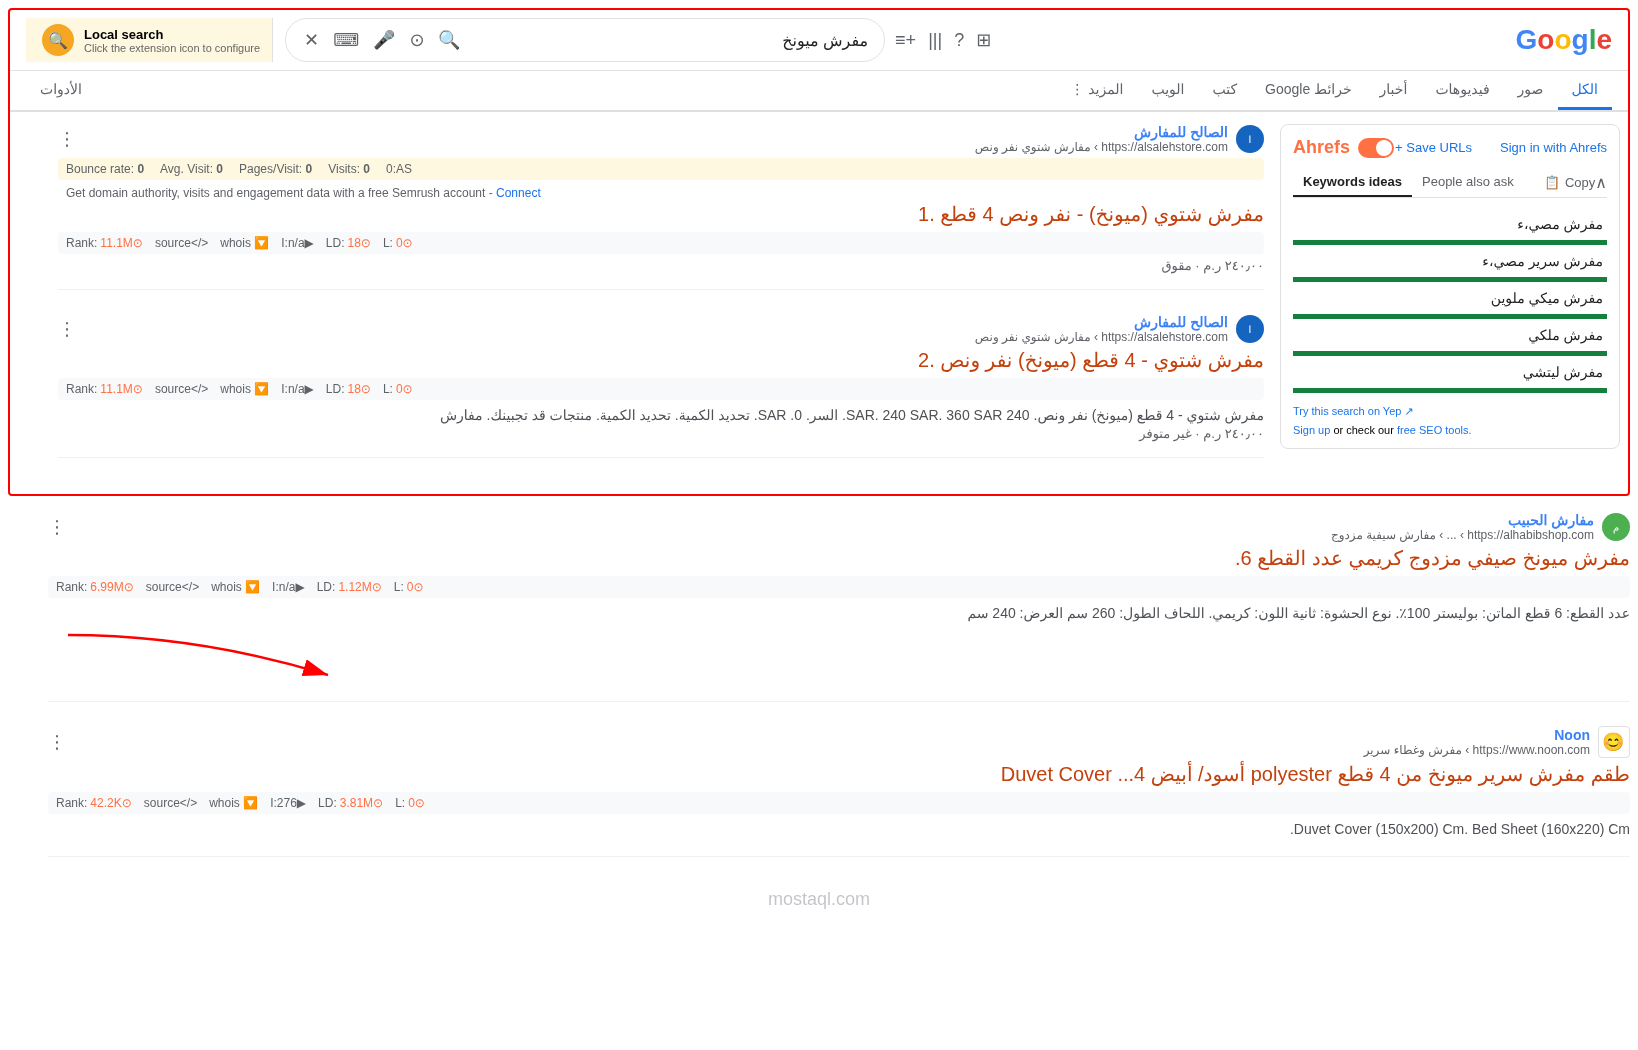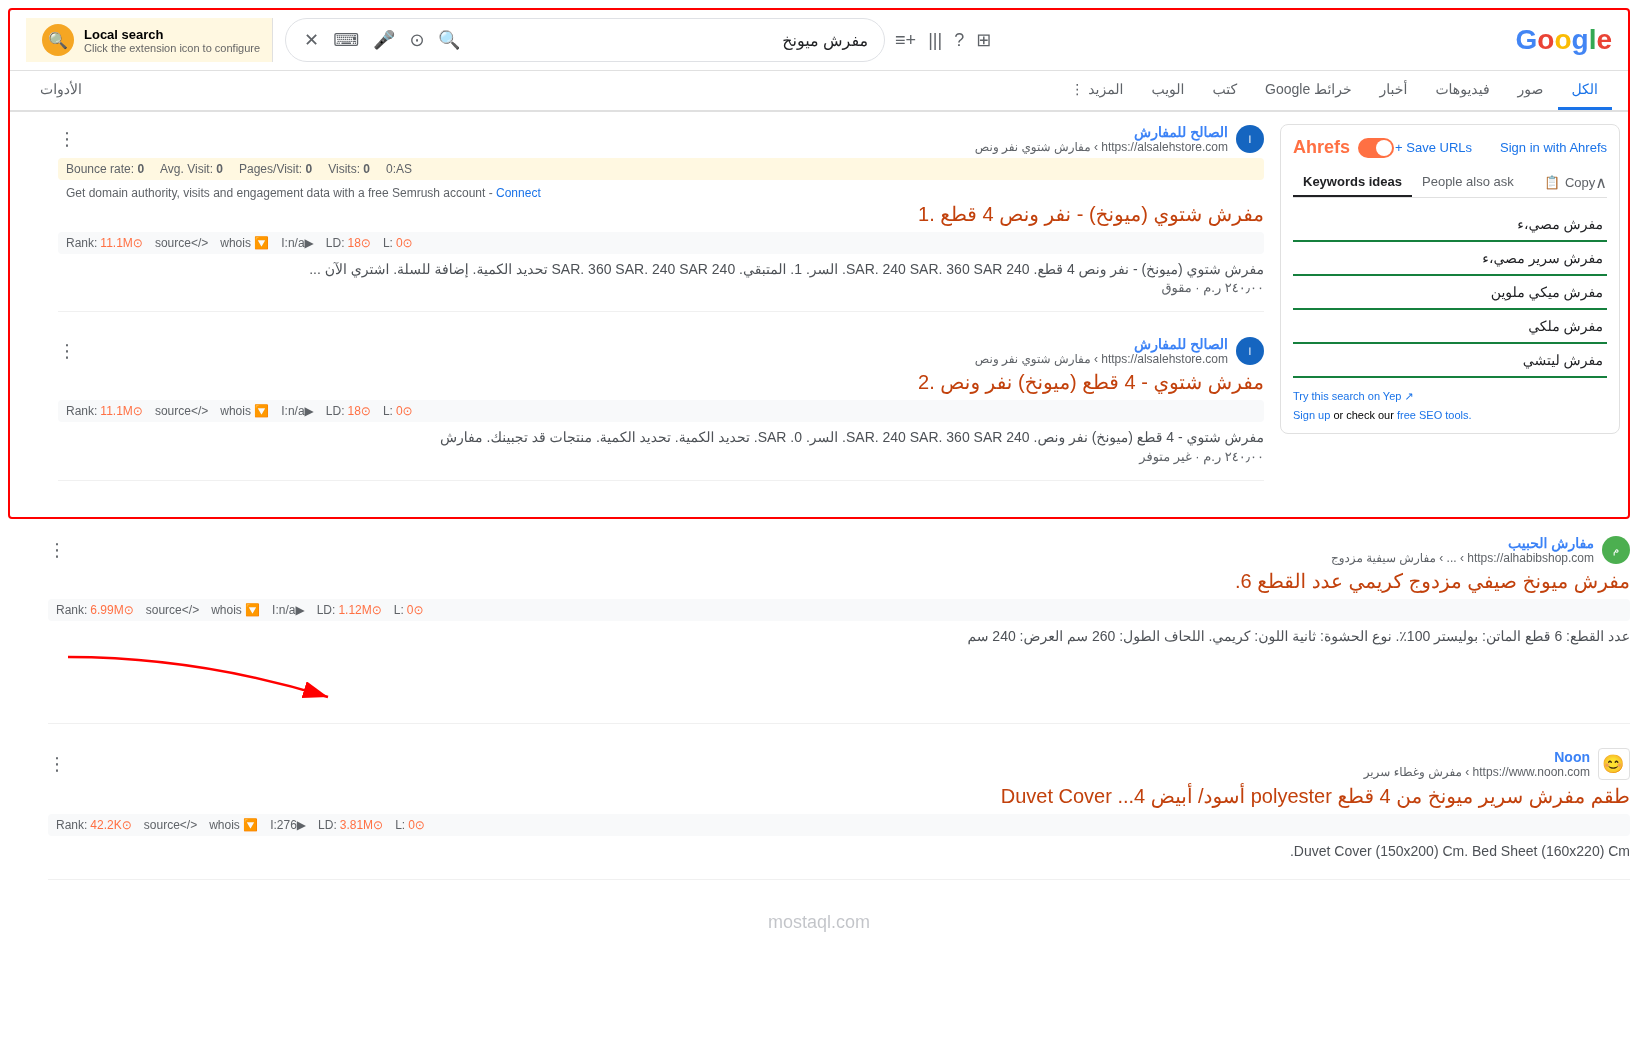--- a/index.html
+++ b/index.html
@@ -221,21 +221,21 @@
 
     
     .kw-list {
       list-style: none;
       direction: rtl;
     }
     .kw-list li {
       padding: 8px 4px;
       font-size: 14px;
       color: #202124;
-      border-bottom: 2px solid #15803d;
+      border-bottom: 5px solid #15803d;
       cursor: pointer;
     }
 
     .sidebar-links {
       margin-top: 12px;
       font-size: 11px;
       direction: ltr;
     }
     .sidebar-links a { color: #1a73e8; text-decoration: none; }
     .sidebar-links .yep-link {
@@ -497,21 +497,20 @@
 
           <div class="seo-metrics">
             <span class="seo-metric">Rank: <span class="metric-orange">11.1M⊙</span></span>
             <span class="seo-metric">source&lt;/&gt;</span>
             <span class="seo-metric">whois 🔽</span>
             <span class="seo-metric">I:n/a▶</span>
             <span class="seo-metric">LD: <span class="metric-orange">18⊙</span></span>
             <span class="seo-metric">L: <span class="metric-orange">0⊙</span></span>
           </div>
 
-          <div class="result-snippet">مفرش شتوي (ميونخ) - نفر ونص 4 قطع. 240 SAR. 240 SAR. 360 SAR. السر. 1. المتبقي. SAR. 360 SAR. 240 SAR 240 تحديد الكمية. إضافة للسلة. اشتري الآن ...</div>
           <div class="result-price">٢٤٠٫٠٠ ر.م · مقوق</div>
         </div>
       </div>
 
       <div class="result-item-outer">
 
         <div class="result-item">
           <div class="result-source">
             <div class="result-favicon" style="background:#1565C0;color:white;">ا</div>
             <div>

